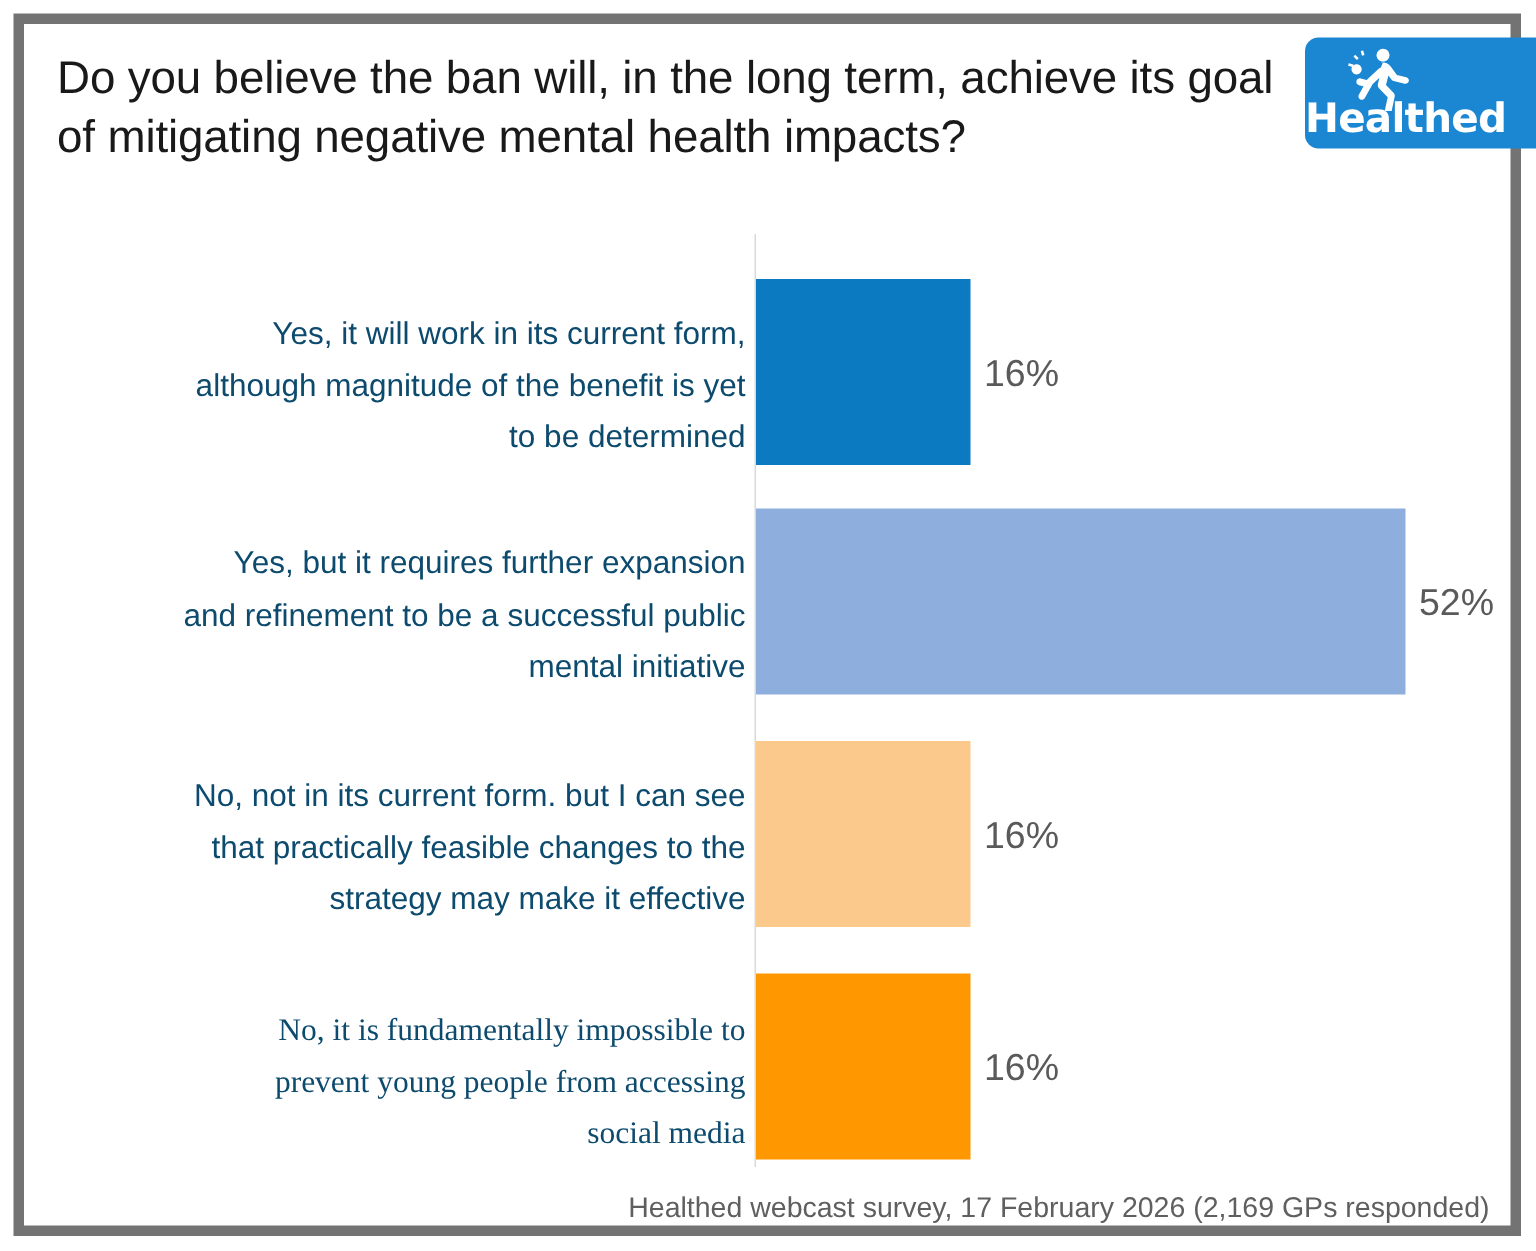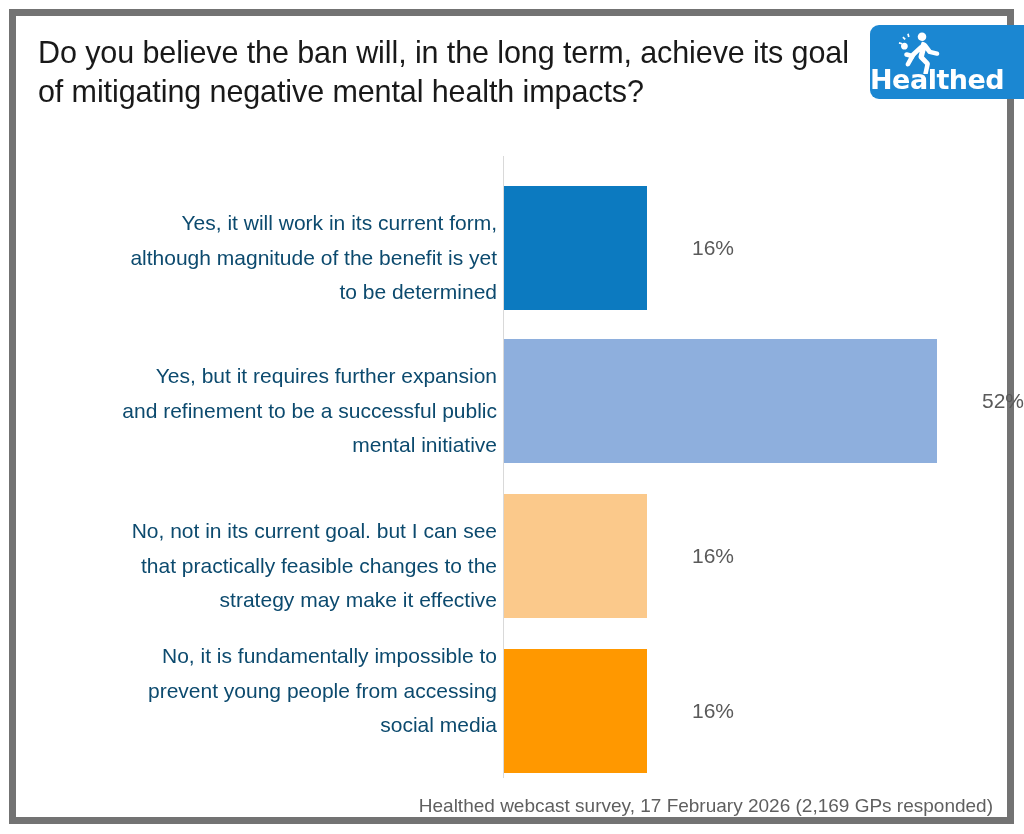--- a/index.html
+++ b/index.html
@@ -101,25 +101,24 @@
     font-weight: 400;
   }
   .bar {
     position: absolute;
     left: 488px;
     top: 0;
   }
   .value {
     position: absolute;
     color: #5a5a5a;
-    font-size: 21px;
+    font-size: 25px;
     line-height: 1;
     font-weight: 400;
     white-space: nowrap;
-    margin-left: 36px;
   }
 
   
   .footer {
     position: absolute;
     right: 14px;
     top: 779px;
     color: #5f5f5f;
     font-size: 19px;
     font-weight: 400;
@@ -166,30 +165,30 @@
         <div>Yes, but it requires further expansion</div>
         <div>and refinement to be a successful public</div>
         <div>mental initiative</div>
       </div>
       <div class="bar" style="top:323px; height:124px; width:433px; background:#8eafdd;"></div>
       <div class="value" style="left:930px; top:374px;">52%</div>
     </div>
 
     <div class="row">
       <div class="cat-label" style="top:498px;">
-        <div>No, not in its current goal. but I can see</div>
+        <div>No, not in its current form. but I can see</div>
         <div>that practically feasible changes to the</div>
         <div>strategy may make it effective</div>
       </div>
       <div class="bar" style="top:478px; height:124px; width:143px; background:#fbc98b;"></div>
       <div class="value" style="left:640px; top:529px;">16%</div>
     </div>
 
     <div class="row">
-      <div class="cat-label" style="top:623px;">
+      <div class="cat-label" style="top:653px;font-family:Liberation Serif, serif;">
         <div>No, it is fundamentally impossible to</div>
         <div>prevent young people from accessing</div>
         <div>social media</div>
       </div>
       <div class="bar" style="top:633px; height:124px; width:143px; background:#ff9800;"></div>
       <div class="value" style="left:640px; top:684px;">16%</div>
     </div>
   </div>
 
   <div class="footer">Healthed webcast survey, 17 February 2026 (2,169 GPs responded)</div>

